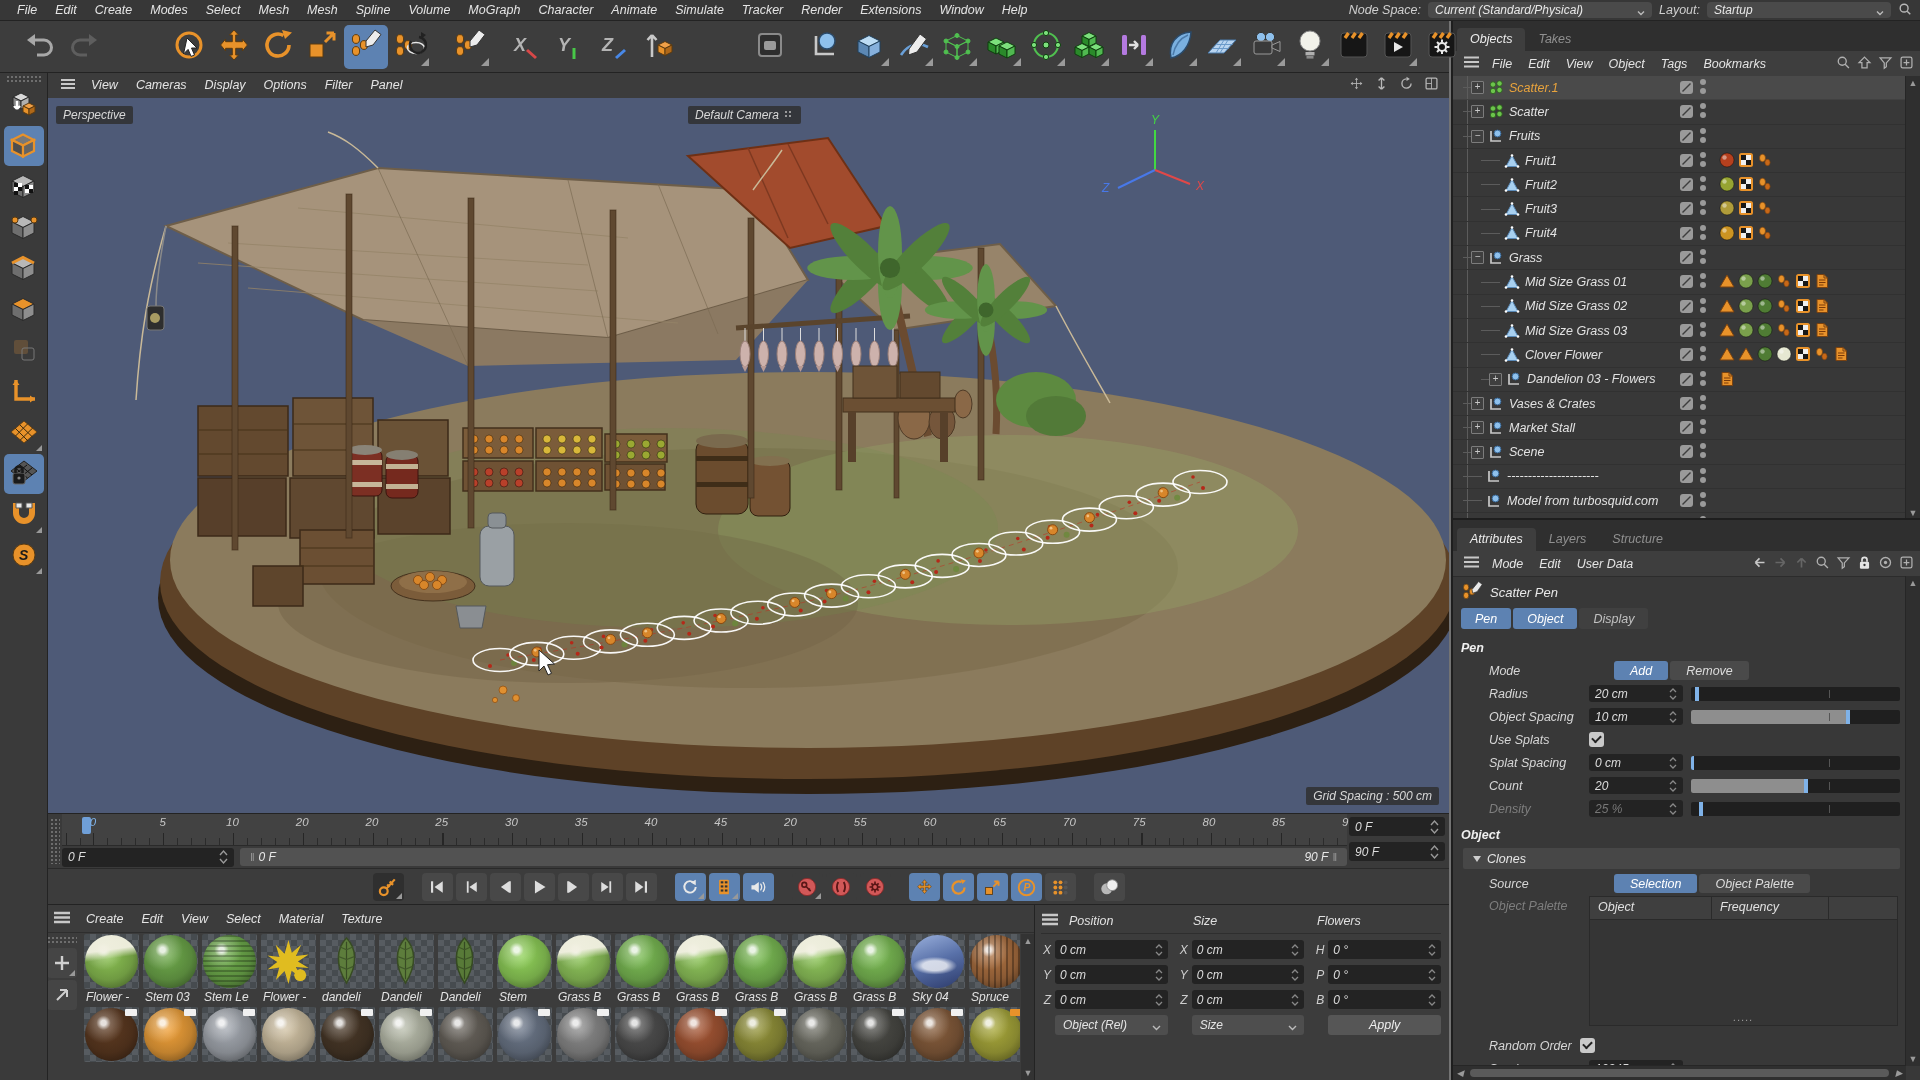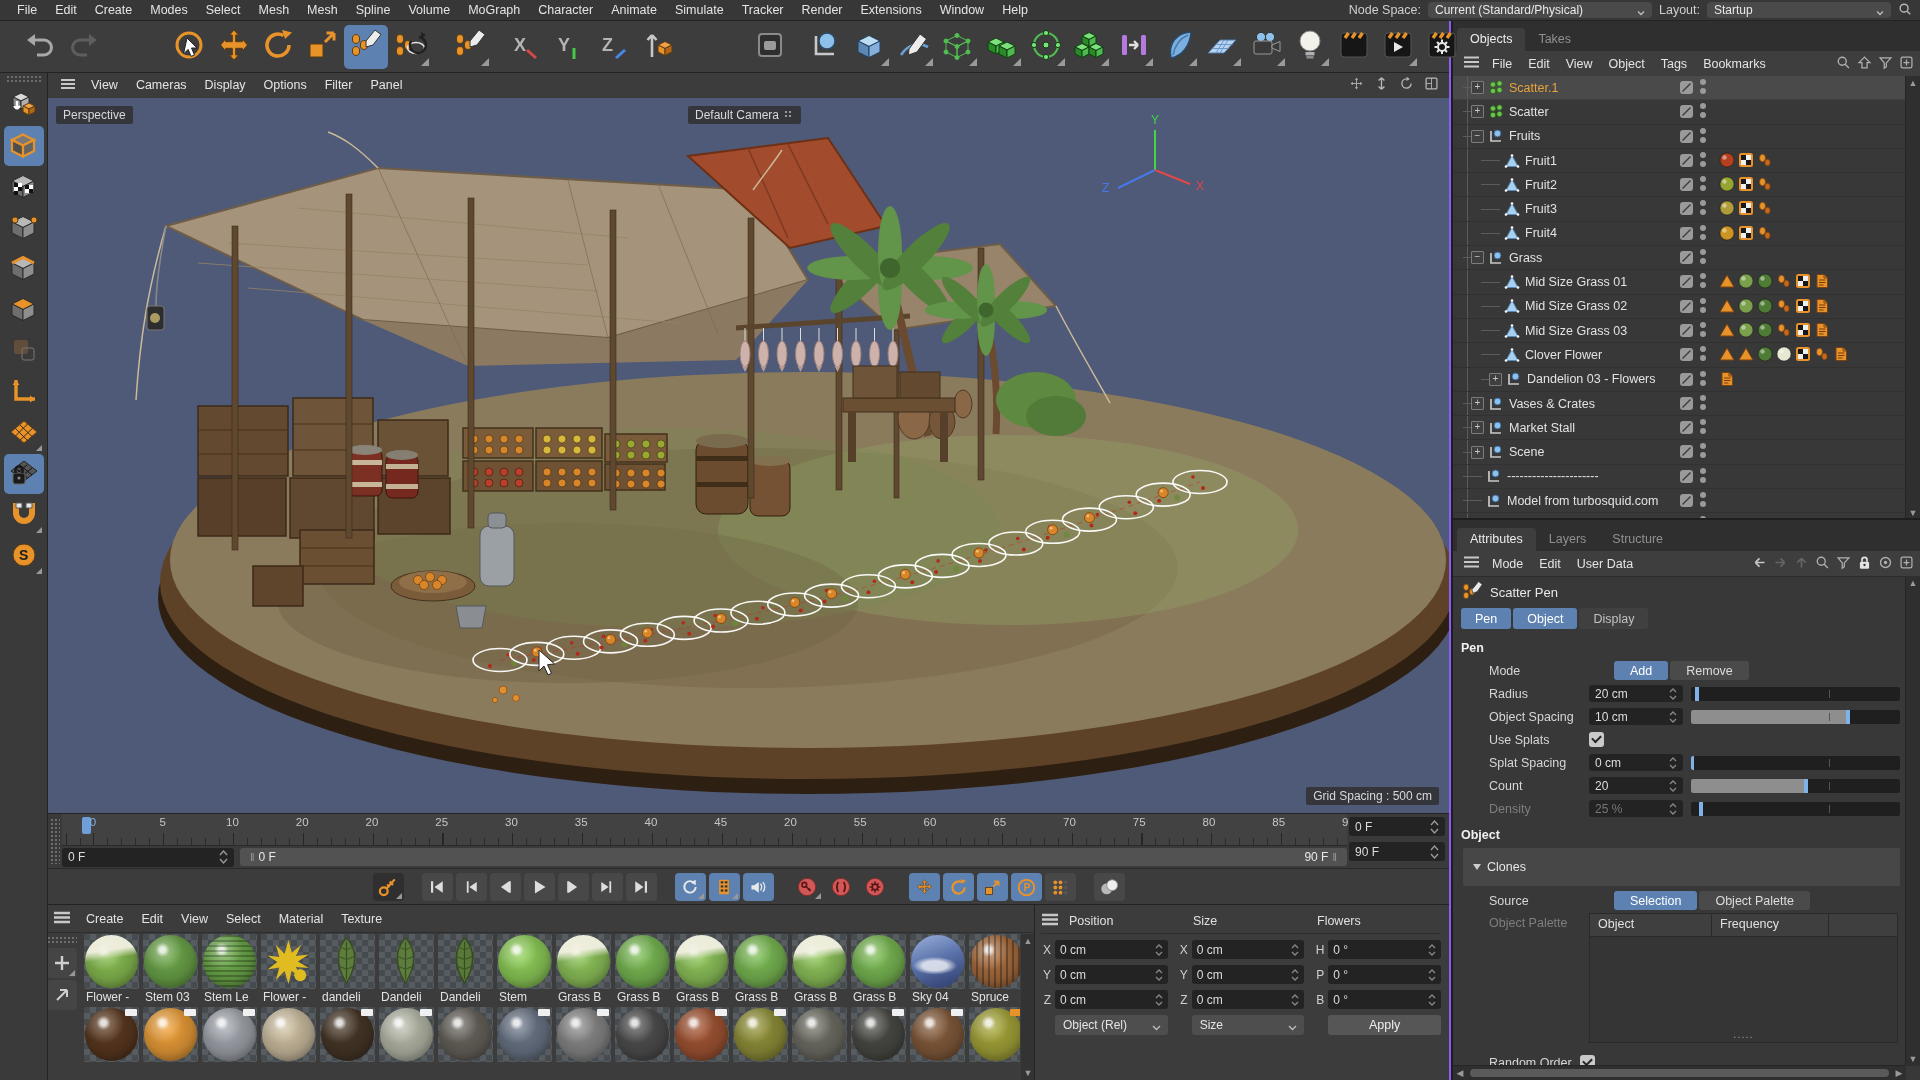--- a/index.html
+++ b/index.html
@@ -1,17 +1,17 @@
 <!DOCTYPE html>
 <html><head>
 <meta charset="utf-8">
 <style>
   html,body{margin:0;padding:0;background:#262626;}
   body{width:1920px;height:1080px;overflow:hidden;font-family:"Liberation Sans",sans-serif;color:#d8d8d8;font-size:13px;position:relative;-webkit-font-smoothing:antialiased;}
-  #root{position:absolute;inset:0;background:#8b5cf6;}
+  #root{position:absolute;inset:0;background:#737373;font-style:italic;}
   .grip{background-image:radial-gradient(#6e6e6e 1px,transparent 1.2px);background-size:4px 4px;}
   
   #menubar{position:absolute;left:0;top:0;width:1920px;height:20px;background:#373737;border-bottom:1px solid #232323;display:flex;align-items:center;z-index:30;}
   #menubar-left{display:flex;align-items:center;padding-left:8px;}
   .menu-item{padding:0 9px;font-size:12.5px;color:#e4e4e4;line-height:20px;}
   #menubar-right{margin-left:auto;display:flex;align-items:center;gap:7px;padding-right:8px;}
   .mb-label{color:#cfcfcf;font-size:12.5px;}
   .mb-dd{background:#4a4a4a;border-radius:4px;height:16px;display:flex;align-items:center;padding:0 7px;font-size:12px;color:#e8e8e8;gap:14px;}
   .chev{width:8px;height:8px;display:inline-block;}
   
@@ -125,21 +125,21 @@
   .seg{height:19px;border-radius:3px;background:#4a4a4a;color:#dcdcdc;font-size:12.5px;display:flex;align-items:center;justify-content:center;padding:0 16px;}
   .seg.active{background:#5d82b2;color:#fff;}
   .avbox{width:82px;height:17px;background:#232323;border-radius:3px;display:flex;align-items:center;padding:0 6px;font-size:12px;color:#ddd;flex:none;}
   .arow.disabled .avbox{color:#777;}
   .slider{flex:1;height:14px;background:#1f1f1f;border-radius:2px;margin:0 6px 0 8px;position:relative;overflow:hidden;}
   .sfill{position:absolute;left:0;top:0;bottom:0;background:#8e8e8e;}
   .shandle{position:absolute;top:0;bottom:0;width:4px;background:#7fb2e8;}
   .smid{position:absolute;top:3px;bottom:3px;width:1px;background:#555;left:66%;}
   .cb{width:15px;height:15px;background:#c9c9c9;border-radius:3px;position:relative;flex:none;}
   .cb::after{content:'';position:absolute;left:3px;top:3px;width:7px;height:4px;border-left:2px solid #222;border-bottom:2px solid #222;transform:rotate(-45deg);}
-  .grphead{height:38px;background:#474747;border-radius:2px;display:flex;align-items:center;gap:6px;padding-left:10px;font-size:12.5px;color:#e6e6e6;margin:2px 6px 2px 2px;}
+  .grphead{height:21px;background:#474747;border-radius:2px;display:flex;align-items:center;gap:6px;padding-left:10px;font-size:12.5px;color:#e6e6e6;margin:2px 6px 2px 2px;}
   .tri-down{width:0;height:0;border-left:4.5px solid transparent;border-right:4.5px solid transparent;border-top:6px solid #cdcdcd;}
   .ptable{flex:1;margin-right:8px;border:1px solid #2a2a2a;background:#353535;height:128px;position:relative;}
   .pthead{display:flex;height:22px;background:#3f3f3f;border-bottom:1px solid #2a2a2a;}
   .pthead div{font-size:12.5px;color:#e0e0e0;padding:3px 8px;border-right:1px solid #2a2a2a;}
   .ptdots{position:absolute;bottom:2px;left:50%;transform:translateX(-50%);color:#9a9a9a;font-size:11px;letter-spacing:1px;}
   #attr-vscroll{position:absolute;right:0;top:56px;width:14px;bottom:14px;background:#2f2f2f;border-left:1px solid #262626;}
   #attr-hscroll{position:absolute;left:0;right:14px;bottom:0;height:14px;background:#2f2f2f;border-top:1px solid #262626;display:flex;align-items:center;}
   #attr-hscroll .thumbbar{flex:1;height:8px;background:#5a5a5a;border-radius:4px;margin:0 3px;}
   .divider{position:absolute;left:0;right:0;top:498px;height:2px;background:#1e1e1e;}
 </style>

